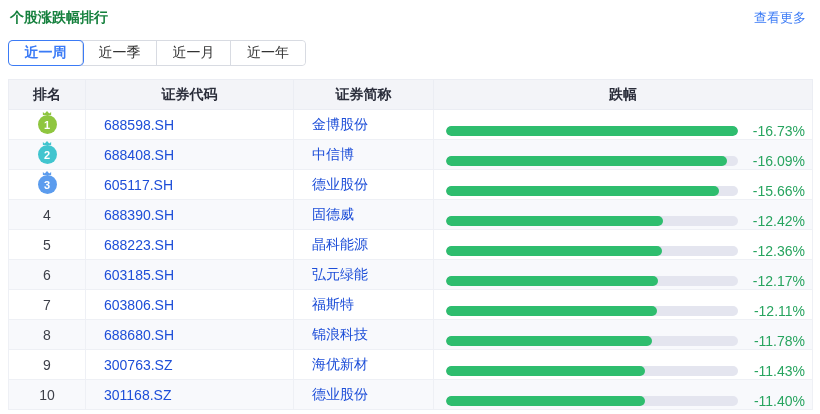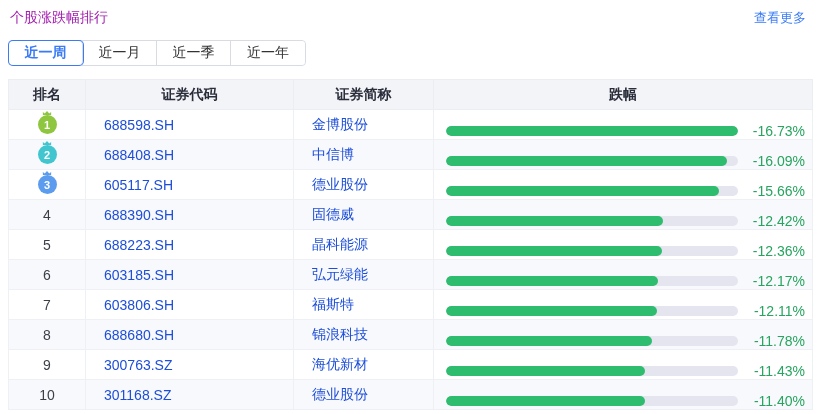--- a/index.html
+++ b/index.html
@@ -4,21 +4,21 @@
 <style>
   * { box-sizing: border-box; margin: 0; padding: 0; }
   html, body { width: 820px; height: 414px; overflow: hidden; background: #fff;
     font-family: "Liberation Sans", sans-serif; }
 
   .panel { width: 820px; height: 414px; position: relative; background: #fff; }
 
   
   .topbar { display: flex; justify-content: space-between; align-items: center;
     padding: 9px 14px 0 10px; }
-  .page-title { font-size: 14px; font-weight: 400; color: #a21caf; }
+  .page-title { font-size: 14px; font-weight: 700; color: #15803d; }
   .more-link { font-size: 13px; color: #3b7bf6; text-decoration: none; cursor: pointer; }
 
   
   .controls { display: flex; justify-content: space-between; align-items: flex-end;
     padding: 0 8px; margin-top: 13px; }
   .tabs { display: inline-flex; border: 1px solid #d8dbe2; border-radius: 4px;
     height: 26px; background: #fff; }
   .tab { width: 74px; display: flex; align-items: center; justify-content: center;
     font-size: 14px; color: #333; cursor: pointer; position: relative;
     border-right: 1px solid #d8dbe2; background: #fff; }
@@ -73,22 +73,22 @@
 <div class="panel">
 
   <div class="topbar">
     <div class="page-title">个股涨跌幅排行</div>
     <a class="more-link">查看更多</a>
   </div>
 
   <div class="controls">
     <div class="tabs">
         <div class="tab active">近一周</div>
+        <div class="tab">近一季</div>
         <div class="tab">近一月</div>
-        <div class="tab">近一季</div>
         <div class="tab">近一年</div>
       </div>
   </div>
 
   <table>
     <colgroup>
       <col class="c-rank">
         <col class="c-code">
         <col class="c-name">
         <col class="c-chg">

